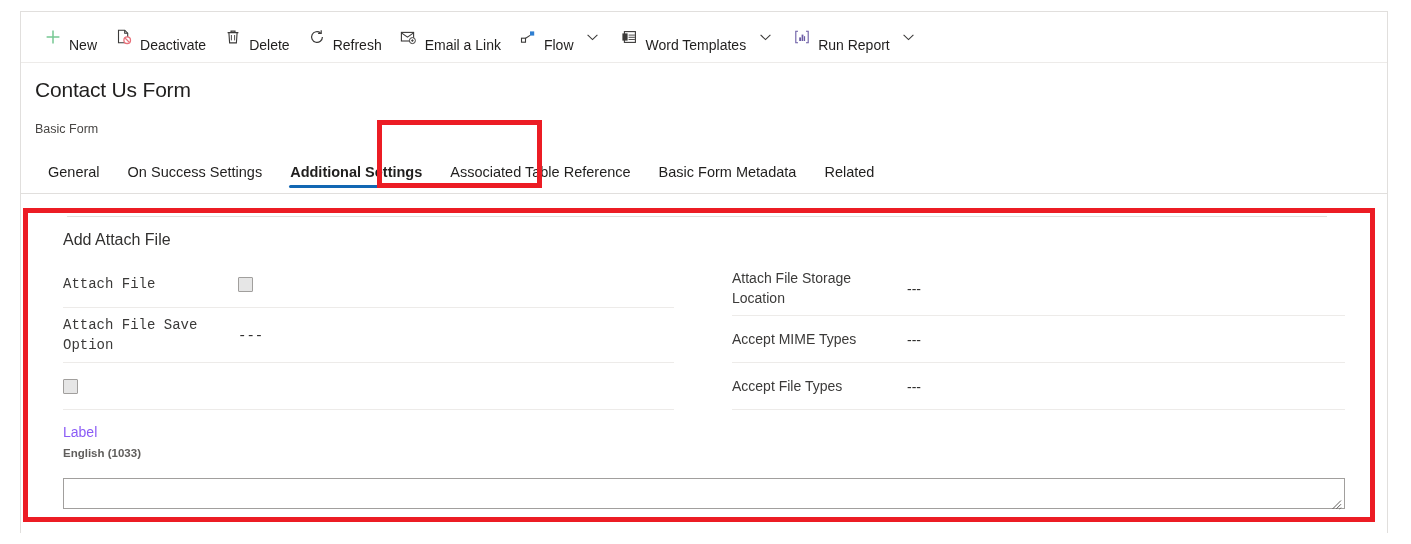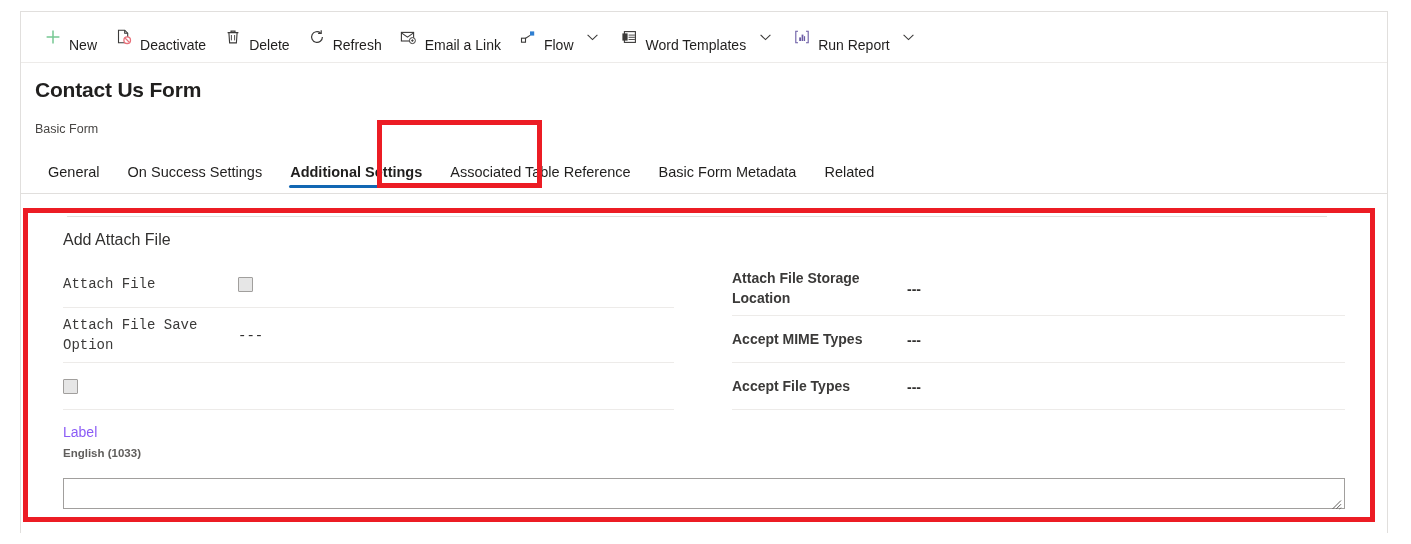--- a/index.html
+++ b/index.html
@@ -69,21 +69,21 @@
     margin-left: 9px;
     cursor: pointer;
   }
 
   
   #record-header {
     padding: 14px 0 0 14px;
   }
   #record-title {
     font-size: 21px;
-    font-weight: bold;
+    font-weight: normal;
     color: #201f1e;
     line-height: 26px;
     letter-spacing: -0.2px;
   }
   #record-subtitle {
     font-size: 12.5px;
     color: #484644;
     line-height: 17px;
     margin-top: 18px;
   }
@@ -148,21 +148,21 @@
   }
 
   .columns {
     display: flex;
   }
   .col {
     width: 50%;
     padding: 0 10px;
   }
   .col.left { padding-right: 30px; font-family: Liberation Mono, monospace; }
-  .col.right { padding-left: 28px; font-weight: bold; }
+  .col.right { padding-left: 28px; }
 
   .field-row {
     display: flex;
     align-items: center;
     min-height: 47px;
     border-bottom: 1px solid #edebe9;
     padding: 4px 0;
   }
   .field-row.tall { min-height: 55px; }
   .field-label {

